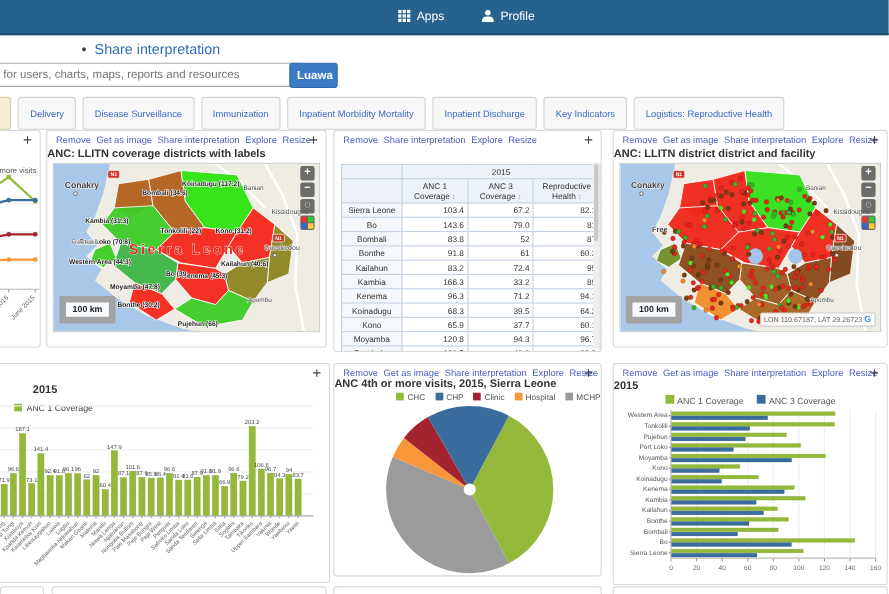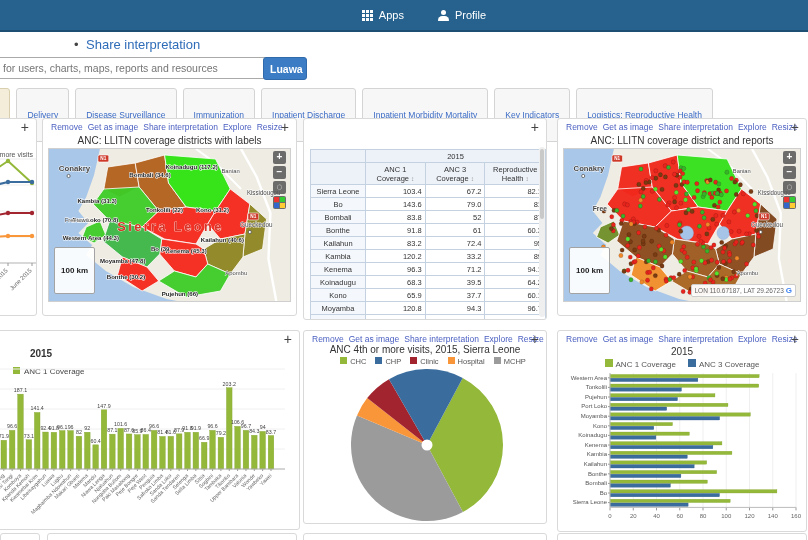--- a/index.html
+++ b/index.html
@@ -1,47 +1,47 @@
 <!DOCTYPE html>
 <html><head>
 <meta charset="utf-8">
 <style>
   html,body{margin:0;padding:0;background:#fff}
   body{width:808px;height:540px;overflow:hidden;position:relative;font-family:"Liberation Sans",sans-serif;color:#333}
   
   .hdr{position:absolute;left:0;top:0;width:808px;height:30px;background:#27628e;border-bottom:2px solid #1d4f75;display:flex;align-items:center;justify-content:center;gap:34px}
-  .hdr-item{display:flex;align-items:center;gap:6px;color:#fff;font-size:11px;cursor:pointer;margin-left:40px}
+  .hdr-item{display:flex;gap:6px;color:#fff;font-size:11px;cursor:pointer;margin-left:40px}
   .hdr-item:last-child{margin-left:0}
   .grid-icon{display:grid;grid-template-columns:repeat(3,3px);grid-template-rows:repeat(3,3px);gap:1px}
   .grid-icon i{background:#fff;display:block}
   .person-icon{width:11px;height:11px;position:relative;display:inline-block}
   .person-icon:before{content:"";position:absolute;left:3px;top:0;width:5px;height:5px;border-radius:50%;background:#fff}
   .person-icon:after{content:"";position:absolute;left:0;top:6px;width:11px;height:5px;border-radius:5px 5px 1px 1px;background:#fff}
   
   .share{position:absolute;left:86px;top:37px;font-size:13px;color:#2e6cb8;text-decoration:none;cursor:pointer}
   .share-bullet{position:absolute;left:74px;top:37px;font-size:13px;color:#444}
   .search-input{position:absolute;left:-6px;top:57px;width:262px;height:20px;border:1px solid #aaa;border-radius:2px;padding:0 6px 0 8px;font-size:10.5px;color:#888;font-family:"Liberation Sans",sans-serif}
   .search-btn{position:absolute;left:263px;top:57px;width:44px;height:23px;background:#3b7cc4;border:1px solid #316aab;border-radius:3px;color:#fff;font-size:10.5px;font-weight:bold;cursor:pointer;font-family:"Liberation Sans",sans-serif}
   
   .tabs{position:absolute;left:-30px;top:88px;width:900px;display:flex;gap:6px;white-space:nowrap}
-  .tab{flex:0 0 auto;height:20px;line-height:20px;padding:16px 10px;background:#f7f7f7;border:1px solid #d4d4d4;border-radius:3px;color:#3b6bc5;font-size:8.5px;cursor:pointer;overflow:hidden}
+  .tab{flex:0 0 auto;height:20px;line-height:20px;padding:4px 10px;background:#f7f7f7;border:1px solid #d4d4d4;border-radius:3px;color:#3b6bc5;font-size:8.5px;cursor:pointer;overflow:hidden}
   .tab.active{background:#f3edda;border-color:#d9cfae}
   
   .widget{position:absolute;background:#fff;border:1px solid #d9d9d9;border-radius:3px;overflow:hidden}
   .wlinks{position:absolute;left:8px;top:3px;font-size:8.5px;color:#4a5fc1;white-space:nowrap}
   .wlinks a{color:#4a5fc1;text-decoration:none;margin-right:5px;cursor:pointer}
-  .wtitle{position:absolute;left:0;right:0;top:16px;text-align:center;font-size:10px;font-weight:normal;color:#333}
+  .wtitle{position:absolute;left:0;right:0;top:16px;text-align:left;font-size:10px;font-weight:bold;color:#333}
   .addbtn{position:absolute;right:7px;top:1px;font-size:14px;color:#444;cursor:pointer;line-height:14px}
   .mapwrap{position:absolute;left:5px;top:29px}
   .mapwrap svg{display:block;border:1px solid #cfcfcf}
   .mapctl{position:absolute;top:3px;right:3px;display:flex;flex-direction:column;gap:2px}
   .mapctl .mbtn{width:13px;height:13px;background:rgba(90,90,90,.88);border-radius:2px;color:#fff;font-size:10px;line-height:12px;text-align:center;cursor:pointer;font-weight:bold}
   .mapctl .layers{display:grid;grid-template-columns:5px 5px;grid-template-rows:5px 5px;gap:1px;padding:1px;box-sizing:border-box}
   .layers i{display:block}
-  .scalebox{position:absolute;left:6px;bottom:6px;background:rgba(255,255,255,.92);border:1px solid #a3a3a3;border-radius:2px;font-size:8px;font-weight:bold;color:#222;padding:16px 6px;height:13px;line-height:13px}
+  .scalebox{position:absolute;left:6px;bottom:6px;background:rgba(255,255,255,.92);border:6px solid #a3a3a3;border-radius:2px;font-size:8px;font-weight:bold;color:#222;padding:0 6px;height:13px;line-height:13px}
   .readout{position:absolute;right:3px;bottom:3px;background:rgba(255,255,255,.95);border:1px solid #ccc;border-radius:2px;font-size:6.5px;color:#666;padding:1px 3px}
   .readout b{color:#4285f4;font-size:8px;margin-left:2px}
   
   .ctable{position:absolute;left:6px;top:30px;border-collapse:collapse;font-size:7.5px;color:#333}
   .ctable td,.ctable th{border:1px solid #c3d1e1;padding:1.5px 3px;height:9px}
   .ctable th{background:#edf2f9;font-weight:normal;text-align:center}
   .ctable td.num{text-align:right;min-width:52px}
   .ctable td.name{background:#f4f7fb;text-align:center;min-width:48px}
   .sorticon{color:#999;font-size:6.5px;margin-left:2px}
   .vscroll{position:absolute;right:1px;top:28px;bottom:2px;width:6px;background:#efefef;border-radius:3px}
@@ -76,22 +76,22 @@
 <span class="share-bullet">•</span>
 <a class="share">Share interpretation</a>
 <input class="search-input" placeholder="for users, charts, maps, reports and resources" style="">
 <button class="search-btn">Luawa</button>
 
 <div class="tabs" id="tabs">
     <div class="tab active">Care</div>
     <div class="tab">Delivery</div>
     <div class="tab">Disease Surveillance</div>
     <div class="tab">Immunization</div>
+    <div class="tab">Inpatient Morbidity Mortality</div>
     <div class="tab">Inpatient Discharge</div>
-    <div class="tab">Inpatient Morbidity Mortality</div>
     <div class="tab">Key Indicators</div>
     <div class="tab">Logistics: Reproductive Health</div>
   </div>
 
 <div class="widget" id="wA" style="left:-205px;top:118px;width:240px;height:196px">
   <span class="addbtn">+</span>
   <svg id="lineSvg" width="240" height="196" viewBox="0 0 240 196">
       <line x1="160" y1="40" x2="240" y2="40" stroke="#ededed"></line>
       <line x1="160" y1="66" x2="240" y2="66" stroke="#ededed"></line>
       <line x1="160" y1="92" x2="240" y2="92" stroke="#ededed"></line>
@@ -181,20 +181,21 @@
           <i style="background:#3c3"></i>
           <i style="background:#36c"></i>
           <i style="background:#fc3"></i>
         </div>
     </div>
     <div class="scalebox">100 km</div>
   </div>
 </div>
 
 <div class="widget" id="wC" style="left:303px;top:118px;width:242px;height:200px">
+  <div class="wlinks"><a>Remove</a><a>Share interpretation</a><a>Explore</a><a>Resize</a></div>
   <span class="addbtn">+</span>
   <table class="ctable" id="ctable">
       <tbody>
         <tr>
           <th></th>
           <th colspan="3">2015</th>
         </tr>
         <tr>
           <th></th>
           <th>ANC 1 Coverage<span class="sorticon">↕</span></th>
@@ -226,21 +227,21 @@
           <td class="num">60.3</td>
         </tr>
         <tr>
           <td class="name">Kailahun</td>
           <td class="num">83.2</td>
           <td class="num">72.4</td>
           <td class="num">95</td>
         </tr>
         <tr>
           <td class="name">Kambia</td>
-          <td class="num">120.2</td>
+          <td class="num">166.3</td>
           <td class="num">33.2</td>
           <td class="num">89</td>
         </tr>
         <tr>
           <td class="name">Kenema</td>
           <td class="num">96.3</td>
           <td class="num">71.2</td>
           <td class="num">94.1</td>
         </tr>
         <tr>
@@ -270,21 +271,21 @@
       </tbody>
     </table>
   <div class="vscroll">
       <i></i>
     </div>
 </div>
 
 <div class="widget" id="wD" style="left:557px;top:118px;width:248px;height:196px">
   <div class="wlinks"><a>Remove</a><a>Get as image</a><a>Share interpretation</a><a>Explore</a><a>Resize</a></div>
   <span class="addbtn">+</span>
-  <div class="wtitle">ANC: LLITN coverage district and reports</div>
+  <div class="wtitle">ANC: LLITN district district and facility</div>
   <div class="mapwrap" style="width:236px;height:152px">
     <svg id="mapD" width="236" height="152" viewBox="0 0 246 152" preserveAspectRatio="none">
         <rect x="0" y="0" width="246" height="152" fill="#efece3"></rect>
         <polyline points="196,0 212,28 226,64 224,110 232,152" fill="none" stroke="#fff" stroke-width="2.5"></polyline>
         <polyline points="150,0 170,14 196,40" fill="none" stroke="#fff" stroke-width="2"></polyline>
         <polygon points="0,0 52,0 46,26 38,48 30,62 40,74 30,84 44,96 38,106 58,122 86,138 120,150 152,156 0,156" fill="#a9c7e9"></polygon>
         <polygon points="60,18 88,14 92,38 72,48 56,40" fill="#f0281c" stroke="#ffffff" stroke-width="0.8" fill-opacity="0.96"></polygon>
         <polygon points="88,14 118,6 122,34 140,58 112,62 92,38" fill="#f0281c" stroke="#ffffff" stroke-width="0.8" fill-opacity="0.96"></polygon>
         <polygon points="118,6 170,10 185,40 170,62 140,58 122,34" fill="#35e01b" stroke="#ffffff" stroke-width="0.8" fill-opacity="0.96"></polygon>
         <polygon points="56,40 92,38 112,62 95,78 62,72 45,55" fill="#f0281c" stroke="#ffffff" stroke-width="0.8" fill-opacity="0.96"></polygon>
@@ -707,21 +708,21 @@
       <line x1="518" y1="138" x2="518" y2="140" stroke="#999"></line>
       <text x="519" y="145" font-size="5.3" fill="#666" text-anchor="end" transform="rotate(-45 519 145)">Yawei</text>
       <line x1="210" y1="138" x2="532" y2="138" stroke="#aaa"></line>
     </svg>
 </div>
 
 <div class="widget" id="wF" style="left:303px;top:330px;width:242px;height:192px">
   <div class="wlinks"><a>Remove</a><a>Get as image</a><a>Share interpretation</a><a>Explore</a><a>Resize</a></div>
   <span class="addbtn">+</span>
   <div class="wtitle" style="top:13px">ANC 4th or more visits, 2015, Sierra Leone</div>
-  <div id="pieLegend" style="position:absolute;top:26px;left:16px;right:0;display:flex;justify-content:center;gap:9px;font-size:7.5px;color:#555">
+  <div id="pieLegend" style="position:absolute;top:26px;left:16px;right:0;display:flex;justify-content:flex-end;gap:9px;font-size:7.5px;color:#555">
       <span><i style="display:inline-block;width:7px;height:7px;background:#94b83a;margin-right:3px"></i>CHC</span>
       <span><i style="display:inline-block;width:7px;height:7px;background:#3a6d9e;margin-right:3px"></i>CHP</span>
       <span><i style="display:inline-block;width:7px;height:7px;background:#a2242f;margin-right:3px"></i>Clinic</span>
       <span><i style="display:inline-block;width:7px;height:7px;background:#f9963a;margin-right:3px"></i>Hospital</span>
       <span><i style="display:inline-block;width:7px;height:7px;background:#9b9b9b;margin-right:3px"></i>MCHP</span>
     </div>
   <svg id="pieSvg" width="242" height="156" viewBox="0 0 242 156" style="position:absolute;top:36px;left:0">
       <path d="M123,78 L158.7,10.9 A76,76 0 0 1 158.9,145.0 Z" fill="#94b83a"></path>
       <path d="M123,78 L158.9,145.0 A76,76 0 0 1 53.0,48.4 Z" fill="#9b9b9b"></path>
       <path d="M123,78 L53.0,48.4 A76,76 0 0 1 63.2,31.1 Z" fill="#f9963a"></path>

